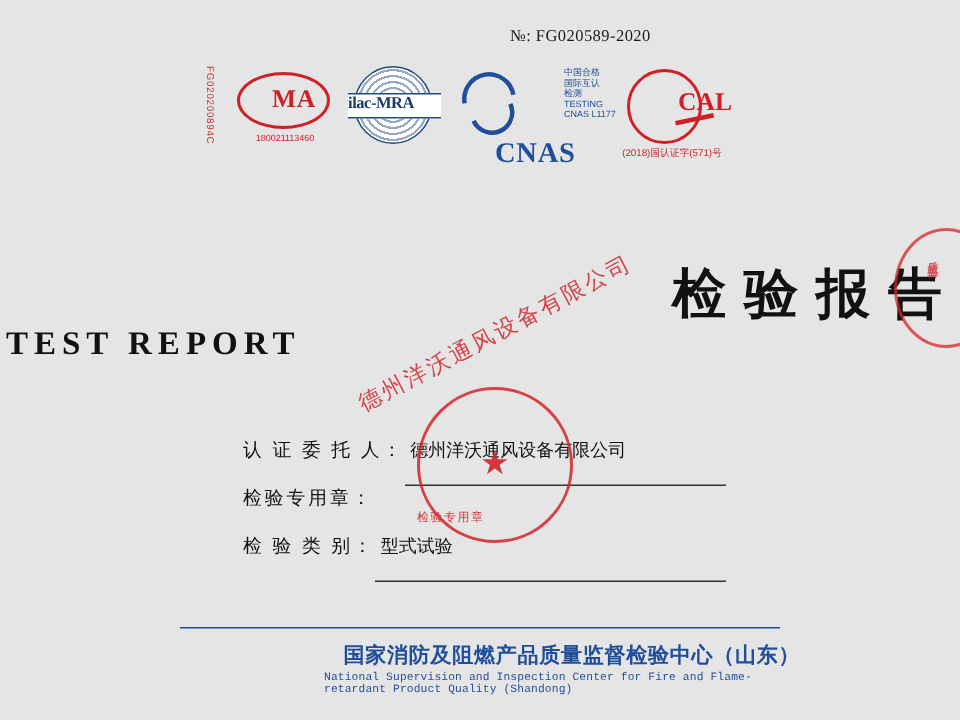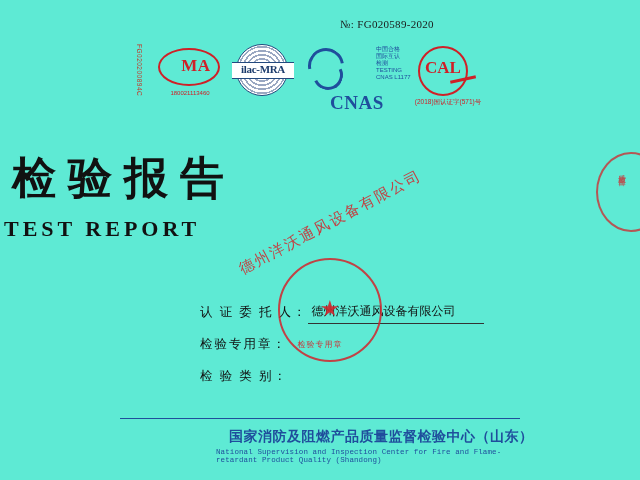--- a/index.html
+++ b/index.html
@@ -13,21 +13,21 @@
     overflow: hidden;
     font-family: "Liberation Serif", serif;
     color: #111;
     position: relative;
   }
   .page {
     position: absolute;
     left: 0; top: 0;
     width: 640px;
     height: 480px;
-    background: #5eead4;
+    background: #e5e5e5;
   }
 
   
   .report-no {
     position: absolute;
     top: 18px;
     left: 340px;
     font-size: 11px;
     letter-spacing: 0.3px;
     color: #1a1a1a;
@@ -122,21 +122,20 @@
     height: 15px;
     background: #ffffff;
     border-top: 1px solid #23497e;
     border-bottom: 1px solid #23497e;
   }
   .logo-ilac .band-text {
     position: absolute;
     left: 0;
     top: 21px;
     width: 62px;
-    text-align: center;
     font-size: 11px;
     font-weight: bold;
     color: #1b3a6b;
     font-family: "Liberation Serif", serif;
     letter-spacing: -0.3px;
   }
 
   
   .logo-cnas {
     position: absolute;
@@ -205,20 +204,21 @@
   }
   .logo-cal .cal-text {
     position: absolute;
     left: 6px; top: 14px;
     width: 50px;
     text-align: center;
     font-size: 17px;
     font-weight: bold;
     color: #cf2027;
     font-family: "Liberation Serif", serif;
+    padding-left: 27px;
   }
   .logo-cal .tail {
     position: absolute;
     left: 38px;
     top: 34px;
     width: 26px;
     height: 2.5px;
     background: #cf2027;
     transform: rotate(-12deg);
   }
@@ -229,25 +229,25 @@
     width: 84px;
     text-align: center;
     font-size: 6.5px;
     color: #cf2027;
     font-family: "Liberation Sans", sans-serif;
   }
 
   
   .title-cn {
     position: absolute;
-    top: 149px;
+    top: 172px;
     left: 0;
     width: 640px;
-    text-align: left;
-    font-size: 44px;
+    text-align: right;
+    font-size: 36px;
     font-weight: bold;
     letter-spacing: 12px;
     text-indent: 12px;
     color: #111;
     font-family: "Liberation Serif", serif;
   }
   .title-en {
     position: absolute;
     top: 216px;
     left: 0;
@@ -265,22 +265,20 @@
   .fields {
     position: absolute;
     top: 292px;
     left: 162px;
     width: 322px;
   }
   .field-row {
     position: relative;
     height: 32px;
     display: flex;
-    align-items: flex-end;
-    margin-left: 38px;
   }
   .field-label {
     font-size: 12.5px;
     letter-spacing: 2px;
     color: #111;
     white-space: nowrap;
     padding-bottom: 3px;
     font-family: "Liberation Serif", serif;
   }
   .field-value {
@@ -319,21 +317,20 @@
     font-size: 22px;
     color: #d2252b;
     opacity: 0.9;
     line-height: 22px;
   }
   .seal .seal-bottom {
     position: absolute;
     left: 0;
     bottom: 12px;
     width: 84px;
-    text-align: center;
     font-size: 8px;
     color: #d2252b;
     letter-spacing: 1px;
     opacity: 0.9;
   }
 
   
   .diag-stamp {
     position: absolute;
     left: 236px;
@@ -496,20 +493,21 @@
   <div class="fields">
     <div class="field-row">
       <span class="field-label">认 证 委 托 人：</span>
       <span class="field-value">德州洋沃通风设备有限公司</span>
     </div>
     <div class="field-row">
       <span class="field-label">检验专用章：</span>
     </div>
     <div class="field-row">
       <span class="field-label">检 验 类 别：</span>
+      <span class="field-value">型式试验</span>
     </div>
   </div>
 
   <div class="seal">
     <div class="seal-ring"></div>
     <div class="seal-star">★</div>
     <div class="seal-bottom">检验专用章</div>
   </div>
 
   <div class="diag-stamp">德州洋沃通风设备有限公司</div>

